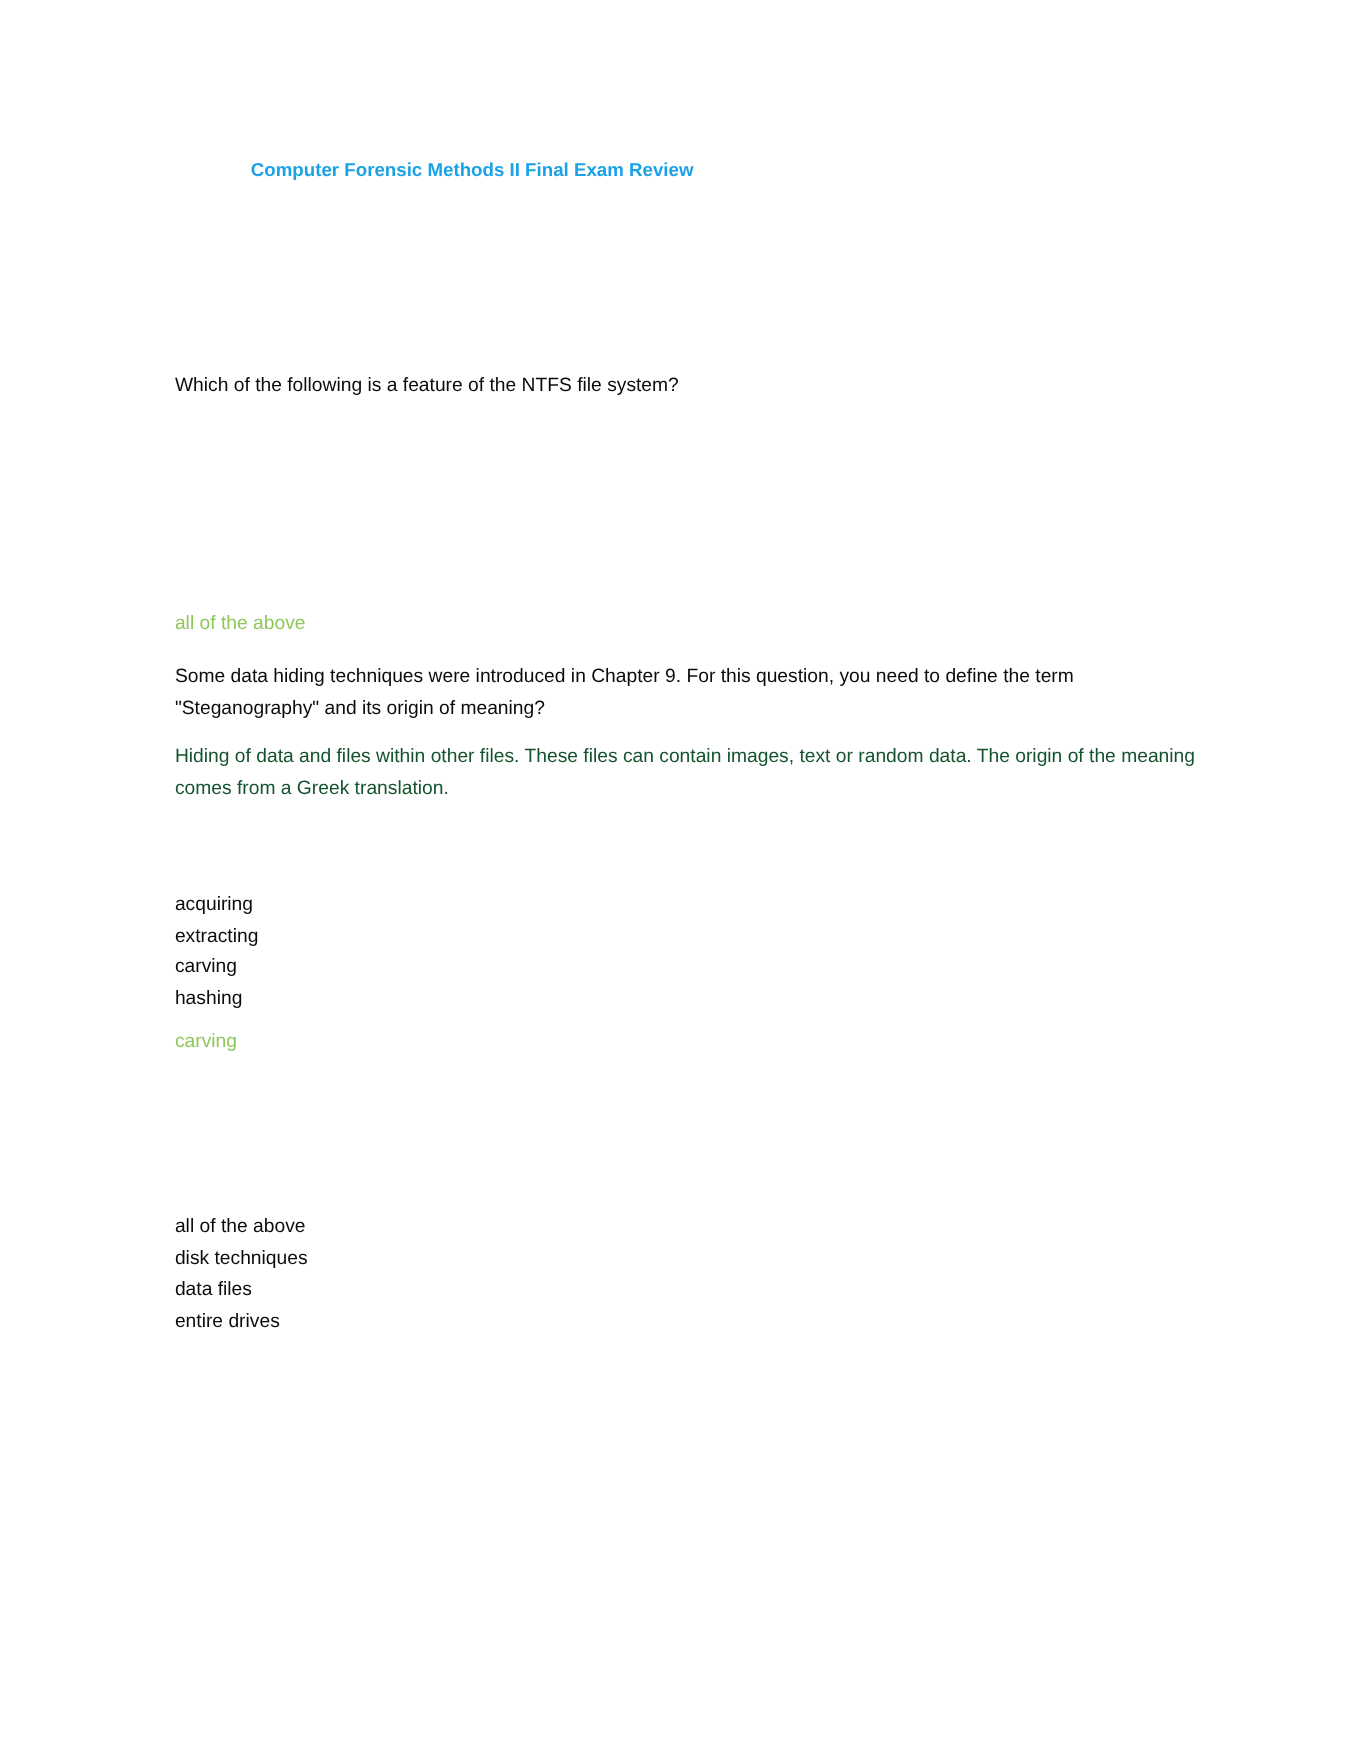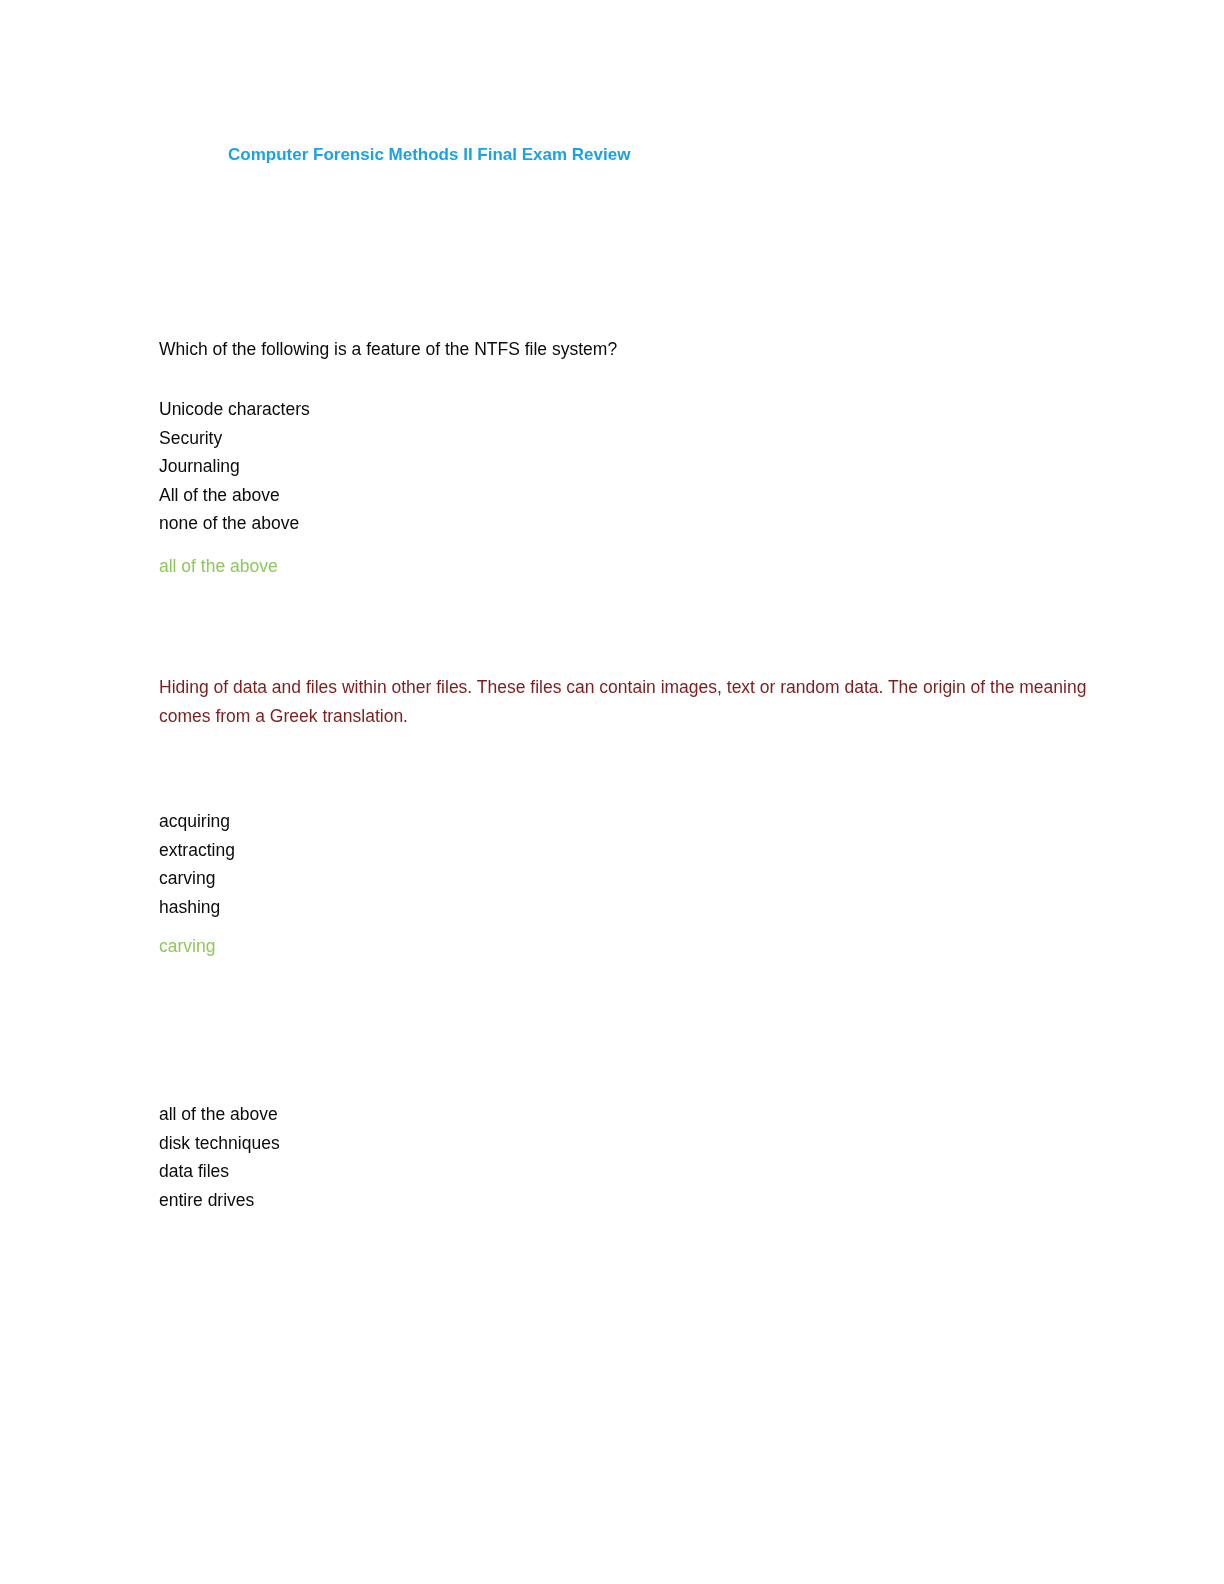--- a/index.html
+++ b/index.html
@@ -38,30 +38,24 @@
   .answer { }
 </style>
 </head>
 <body>
 
 <div class="doc">
 
   <h1 class="title" style="color: rgb(26, 162, 229);">Computer Forensic Methods II Final Exam Review</h1>
 
   <p class="block question" style="top:319px">Which of the following is a feature of the NTFS file system?</p>
-  <div class="block options" style="top:379px">
-    <div>Unicode characters</div>
-    <div>Security</div>
-    <div>Journaling</div>
-    <div>All of the above</div>
-    <div>none of the above</div>
-  </div>
   <p class="block answer" style="top: 536px; color: rgb(142, 199, 90);">all of the above</p>
 
-  <p class="block answer" style="top: 657px; max-width: 930px; color: #7f1d1d;">Hiding of data and files within other files. These files can contain images, text or random data. The origin of the meaning comes from a Greek translation.</p>
+  <p class="block question" style="top:584px; max-width:880px">Some data hiding techniques were introduced in Chapter 9. For this question, you need to define the term "Steganography" and its origin of meaning?</p>
+  <p class="block answer" style="top: 657px; max-width: 930px; color: #14532d;">Hiding of data and files within other files. These files can contain images, text or random data. The origin of the meaning comes from a Greek translation.</p>
 
   <div class="block options" style="top:791px">
     <div>acquiring</div>
     <div>extracting</div>
     <div>carving</div>
     <div>hashing</div>
   </div>
   <p class="block answer" style="top: 916px; color: rgb(142, 199, 90);">carving</p>
 
   <div class="block options" style="top:1084px">

